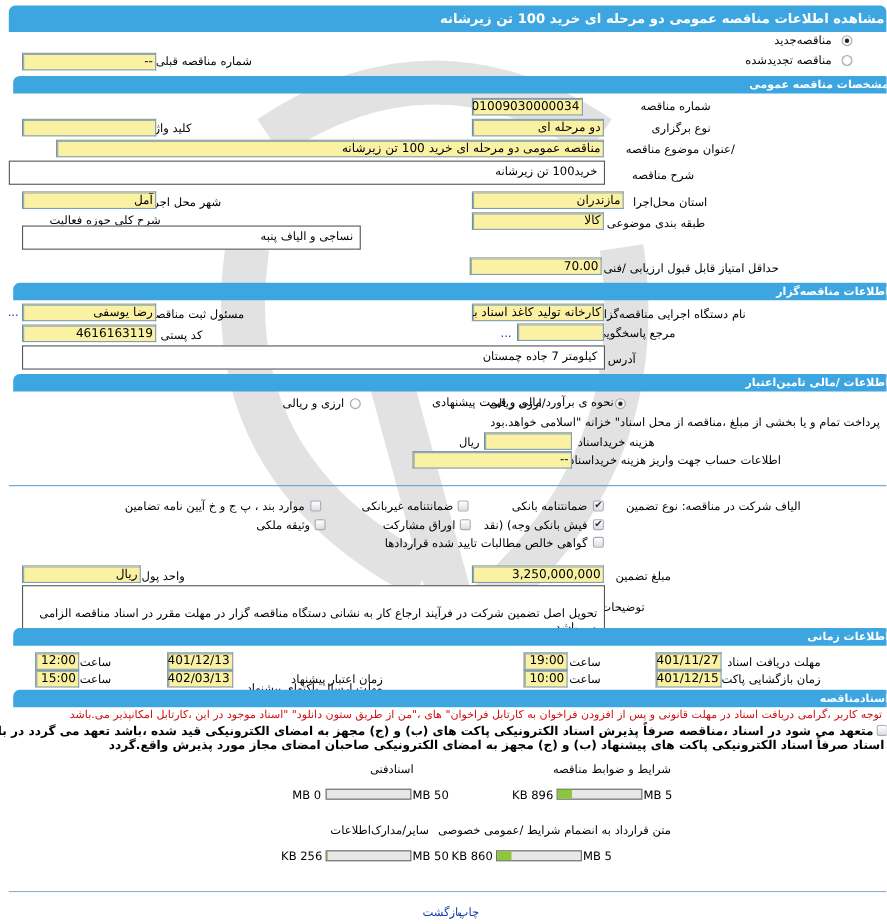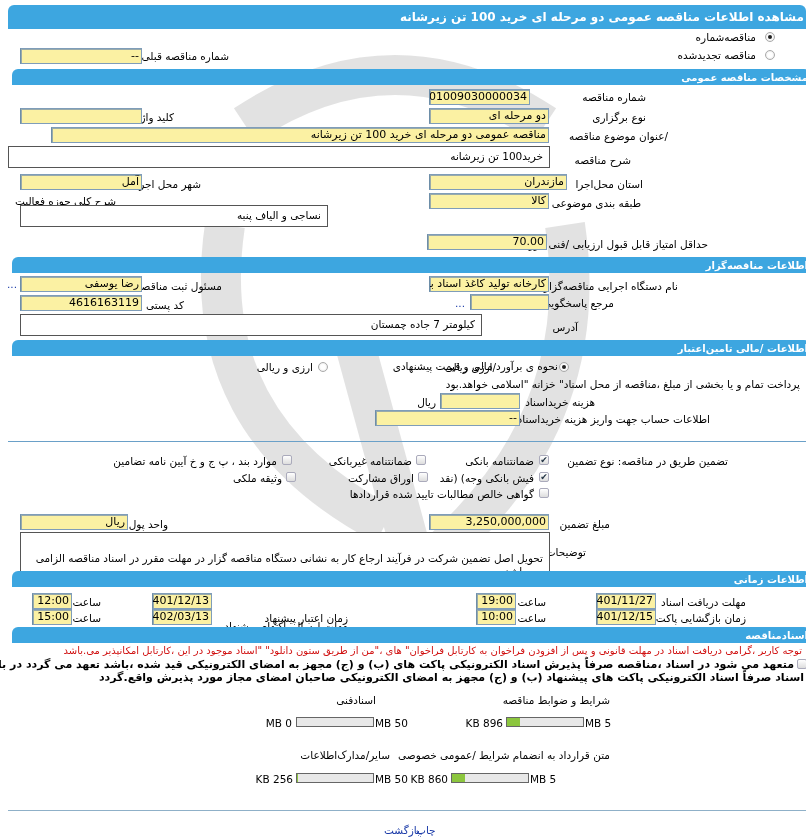--- a/index.html
+++ b/index.html
@@ -54,21 +54,21 @@
   <path d="M40 220 Q10 420 200 520" stroke="#999" stroke-width="40" fill="none"></path>
   <path d="M380 220 Q410 420 240 560" stroke="#999" stroke-width="40" fill="none"></path>
   <path d="M170 340 L230 560" stroke="#999" stroke-width="40" fill="none"></path>
 </svg>
 
 <div class="bar top" style="top:5px;">
   <span>مشاهده اطلاعات مناقصه  عمومی دو مرحله ای خرید 100 تن زیرشانه</span>
 </div>
 
 <span class="radio on" style="left:765px;top:32px;"></span>
-<span class="lbl" style="right:50px;top:31px;">مناقصه‌شماره</span>
+<span class="lbl" style="right:50px;top:31px;">مناقصه‌جدید</span>
 <span class="radio" style="left:765px;top:50px;"></span>
 <span class="lbl" style="right:50px;top:49px;">مناقصه تجدیدشده</span>
 <span class="lbl" style="right:577px;top:50px;">شماره  مناقصه قبلی</span>
 <div class="field" style="left:20px;top:48px;width:122px;">--</div>
 
 <div class="bar" style="top:69px;">
   <span>مشخصات مناقصه عمومی</span>
 </div>
 
 <span class="lbl" style="right:160px;top:91px;">شماره مناقصه</span>
@@ -90,21 +90,21 @@
 
 <span class="lbl" style="right:163px;top:178px;">استان محل‌اجرا</span>
 <div class="field" style="left:429px;top:174px;width:138px;">مازندران</div>
 
 <span class="lbl" style="right:605px;top:178px;">شهر محل اجرا</span>
 <div class="field" style="left:20px;top:174px;width:122px;">آمل</div>
 
 <span class="lbl" style="right:165px;top:197px;">طبقه  بندی موضوعی</span>
 <div class="field" style="left:429px;top:193px;width:120px;">کالا</div>
 
-<span class="lbl" style="right:690px;top:195px;margin-left:31px;">شرح  کلی  حوزه فعالیت</span>
+<span class="lbl" style="right:660px;top:195px;margin-left:31px;">شرح  کلی  حوزه فعالیت</span>
 <div class="box" style="left:20px;top:205px;width:308px;height:22px;padding-top:3px;">
   <span>نساجی و الیاف پنبه</span>
 </div>
 
 <span class="lbl" style="right:98px;top:238px;">حداقل  امتیاز قابل قبول  ارزیابی /فنی بازرگانی</span>
 <div class="field" style="left:427px;top:234px;width:120px;">70.00</div>
 
 <div class="bar" style="top:257px;">
   <span>اطلاعات مناقصه‌گزار</span>
 </div>
@@ -117,21 +117,21 @@
 <span class="lbl link" style="left:7px;top:278px;">...</span>
 
 <span class="lbl" style="right:192px;top:297px;">مرجع پاسخگویی</span>
 <div class="field" style="left:470px;top:294px;width:79px;"></div>
 <span class="lbl link" style="left:455px;top:297px;">...</span>
 
 <span class="lbl" style="right:622px;top:299px;">کد  پستی</span>
 <div class="field" style="left:20px;top:295px;width:122px;">4616163119</div>
 
 <span class="lbl" style="right:228px;top:321px;">آدرس</span>
-<div class="box" style="left:20px;top:314px;width:462px;height:22px;padding-top:3px;">
+<div class="box" style="left:20px;top:314px;width:530px;height:22px;padding-top:3px;">
   <span>کیلومتر 7 جاده چمستان</span>
 </div>
 
 <div class="bar" style="top:340px;">
   <span>اطلاعات /مالی تامین‌اعتبار</span>
 </div>
 
 <span class="lbl" style="right:248px;top:360px;">نحوه ی برآورد مالی و قیمت پیشنهادی</span>
 <span class="radio on" style="left:559px;top:362px;"></span>
 <span class="lbl" style="right:310px;top:361px;">/ارزی ریالی</span>
@@ -142,21 +142,21 @@
 
 <span class="lbl" style="right:211px;top:396px;">هزینه خریداسناد</span>
 <div class="field" style="left:440px;top:393px;width:80px;"></div>
 <span class="lbl" style="right:370px;top:396px;">ریال</span>
 
 <span class="lbl" style="right:96px;top:413px;">اطلاعات حساب جهت واریز هزینه خریداسناد</span>
 <div class="field" style="left:375px;top:410px;width:145px;">--</div>
 
 <div class="hr" style="top:441px;"></div>
 
-<span class="lbl" style="right:78px;top:455px;">تضمین طریق در مناقصه:   نوع     تضمین</span>
+<span class="lbl" style="right:78px;top:455px;">الیاف شرکت در مناقصه:   نوع     تضمین</span>
 <span class="chk" style="left:539px;top:455px;">✔</span>
 <span class="lbl" style="right:272px;top:455px;">ضمانتنامه  بانکی</span>
 <span class="chk" style="left:416px;top:455px;"></span>
 <span class="lbl" style="right:394px;top:455px;">ضمانتنامه  غیربانکی</span>
 <span class="chk" style="left:282px;top:455px;"></span>
 <span class="lbl" style="right:529px;top:455px;">موارد  بند ، پ ج و خ آیین نامه تضامین</span>
 
 <span class="chk" style="left:539px;top:472px;">✔</span>
 <span class="lbl" style="right:272px;top:472px;">فیش  بانکی وجه) (نقد</span>
 <span class="chk" style="left:418px;top:472px;"></span>

